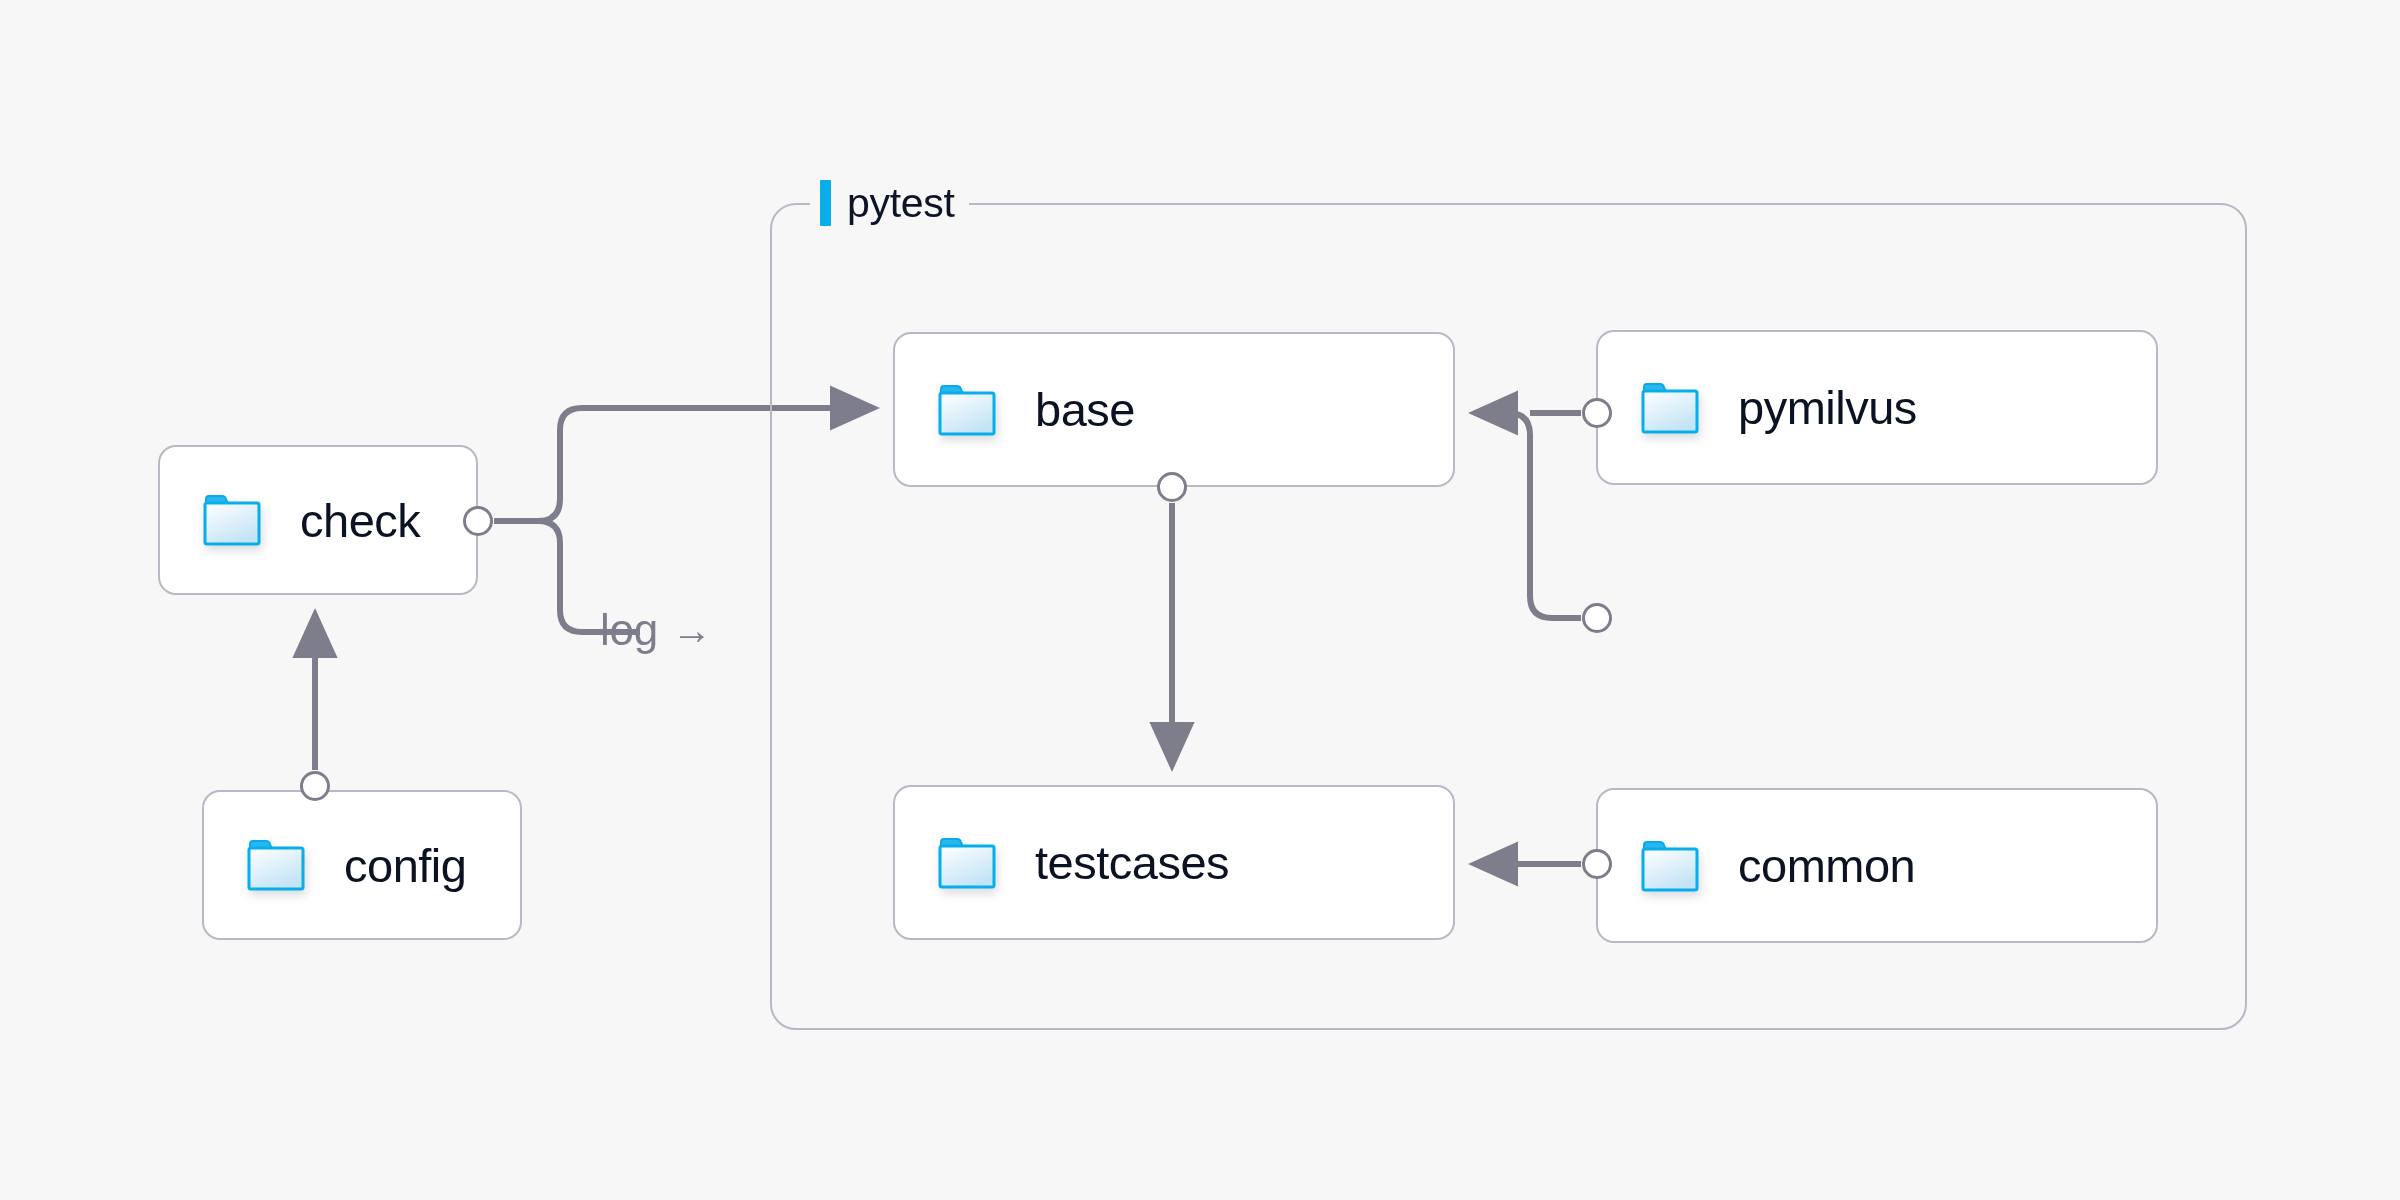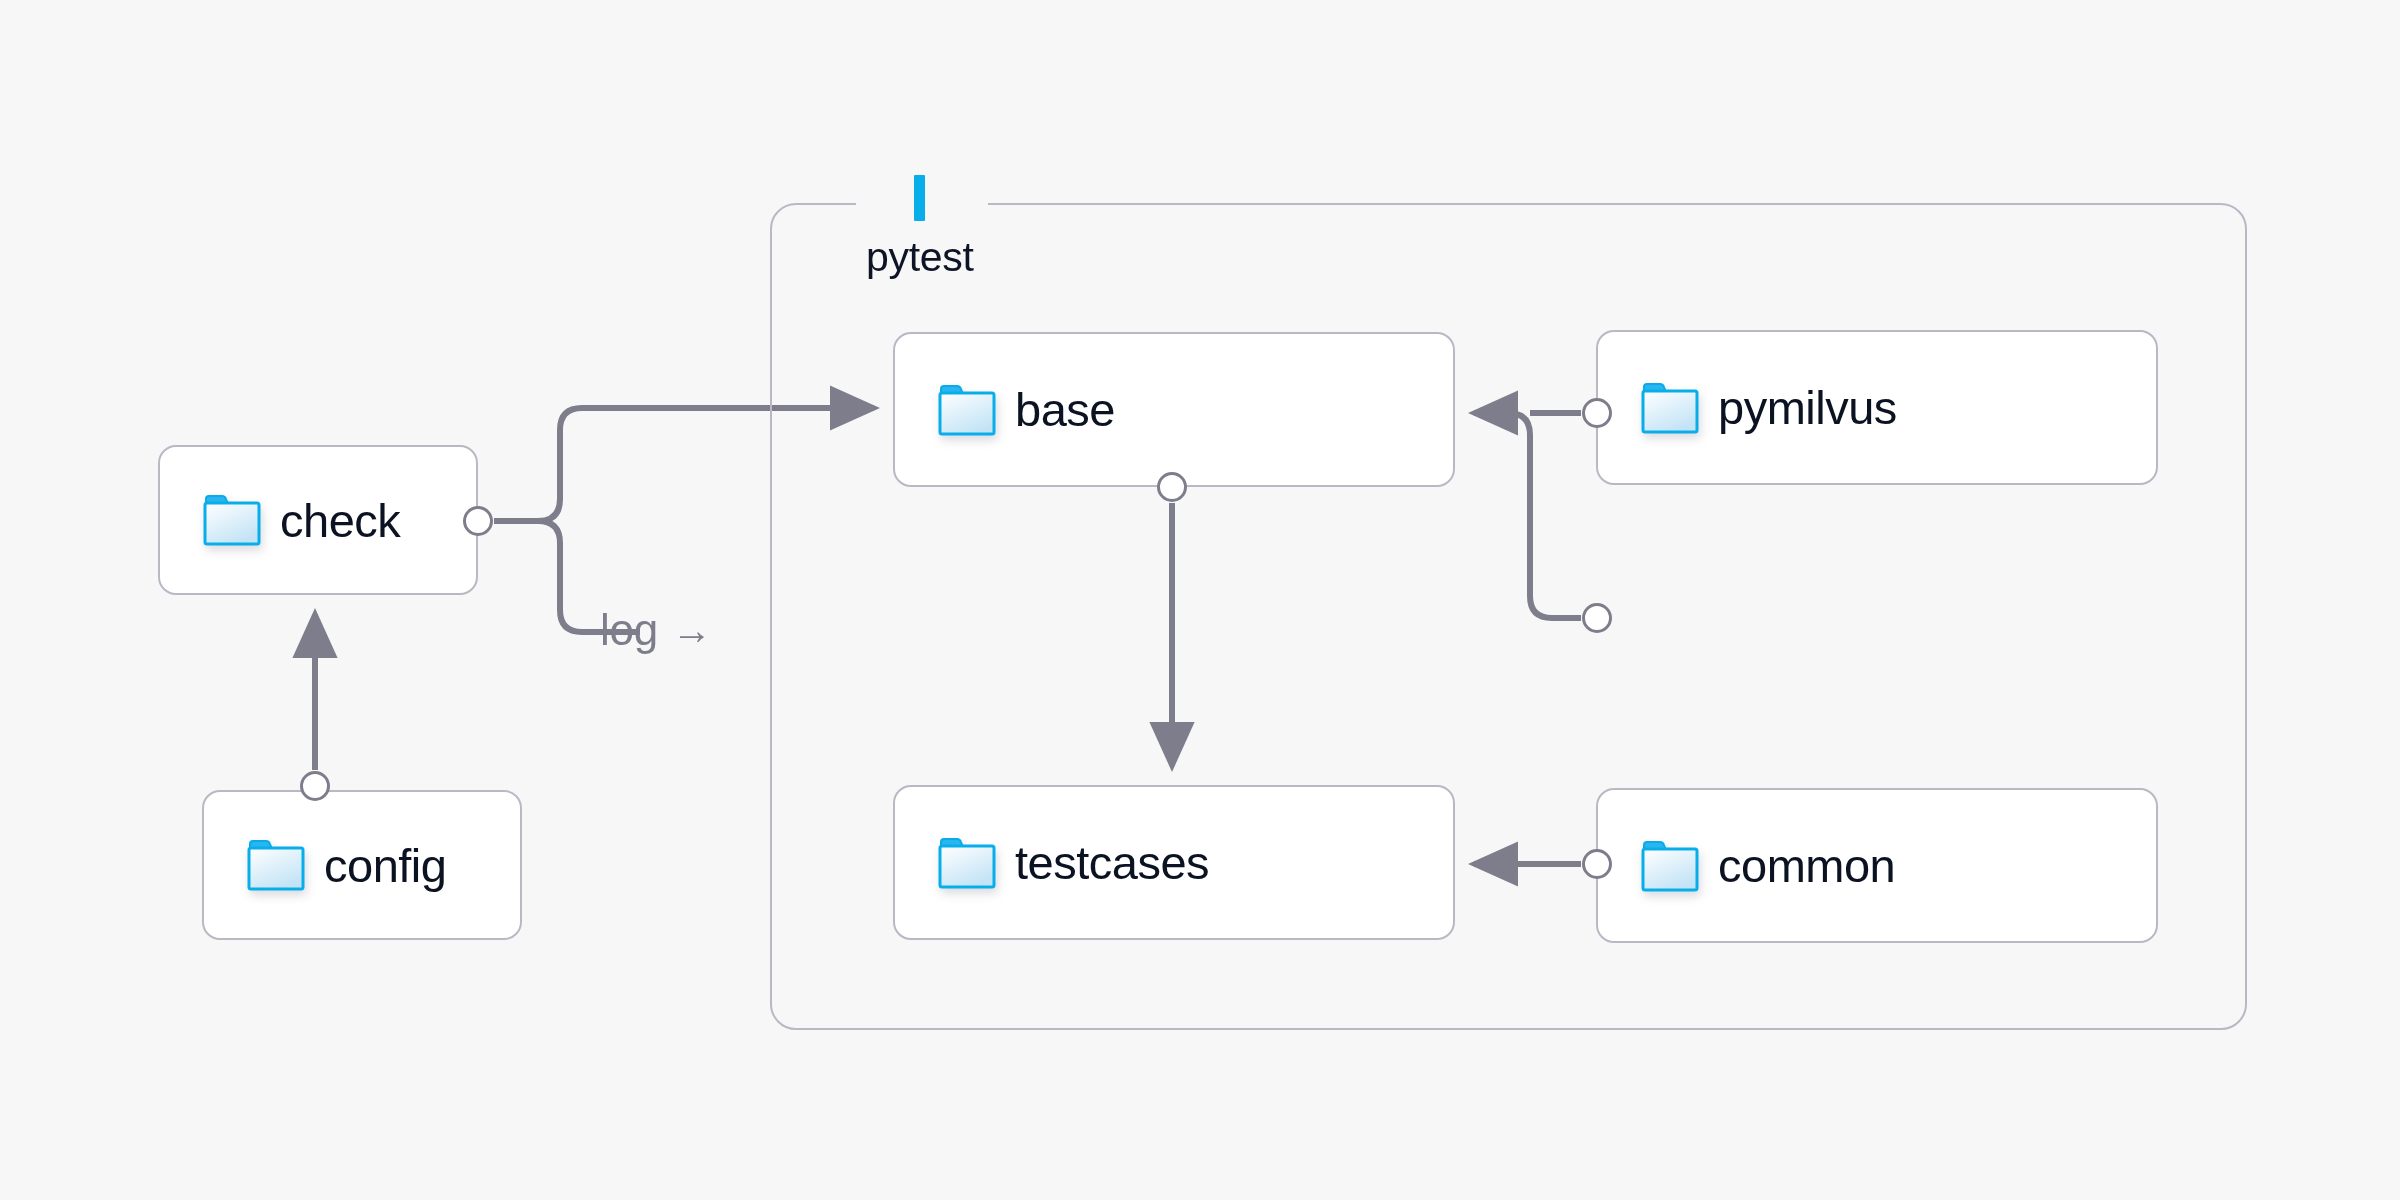--- a/index.html
+++ b/index.html
@@ -63,21 +63,21 @@
   
   .node {
     position: absolute;
     background: #ffffff;
     border: 2.5px solid #b9b8c4;
     border-radius: 18px;
     box-sizing: border-box;
     display: flex;
     align-items: center;
     padding-left: 42px;
-    gap: 18px;
+    gap: 38px;
   }
   .node .label {
     font-size: 47px;
     color: #0b1222;
     letter-spacing: -0.5px;
     line-height: 1;
     white-space: nowrap;
   }
 
   
@@ -147,21 +147,21 @@
       <path d="M 1581,413 L 1530,413"></path>
       <path d="M 1581,618 L 1552,618 Q 1530,618 1530,596 L 1530,435 Q 1530,413 1508,413 L 1474,413" marker-end="url(#arrowhead)"></path>
     </g>
 
     <g fill="none" stroke="#7d7d8c" stroke-width="6">
       <path d="M 1581,864 L 1474,864" marker-end="url(#arrowhead)"></path>
     </g>
   </svg>
 
   <div class="group-box" style="left:770px; top:203px; width:1477px; height:827px;"></div>
-  <div class="group-label" style="left:856px; top:175px;flex-direction:column;">
+  <div class="group-label" style="left:810px; top:175px;">
     <span class="bar"></span>
     <span class="txt">pytest</span>
   </div>
 
   <div class="node" style="left:158px; top:445px; width:320px; height:150px;">
     <span class="folder-icon">
       <svg viewBox="0 0 60 54">
         <defs>
           <linearGradient id="fgrad1" x1="0" y1="0" x2="0.55" y2="1">
             <stop offset="0%" stop-color="#ffffff"></stop>

